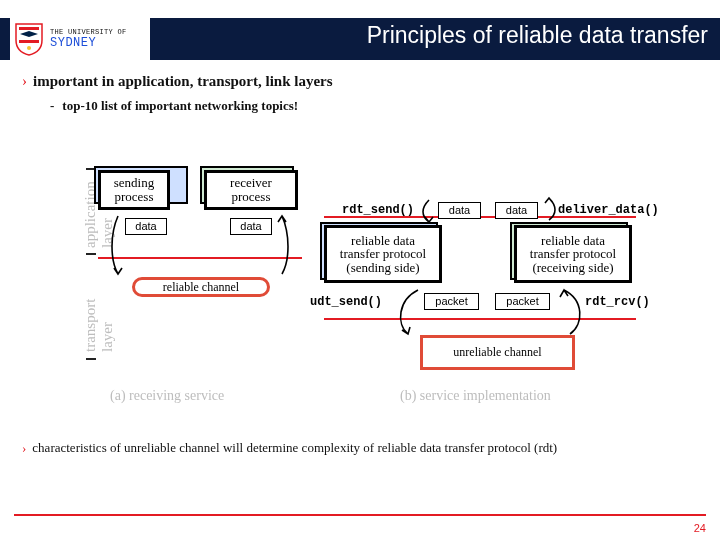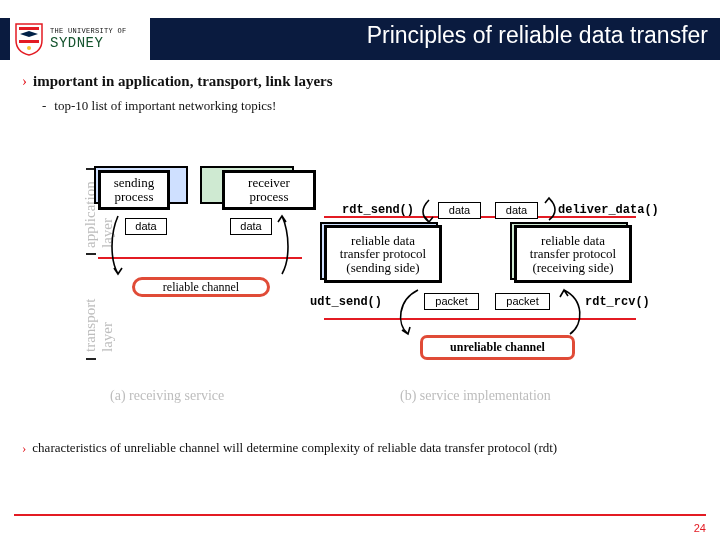--- a/index.html
+++ b/index.html
@@ -2,59 +2,59 @@
 <html><head>
 <meta charset="utf-8">
 <style>
   * { box-sizing: border-box; margin: 0; padding: 0; }
   body { width: 720px; height: 540px; font-family: Arial, Helvetica, sans-serif; background: #fff; position: relative; overflow: hidden; }
   .title-bar { position: absolute; top: 18px; left: 0; right: 0; height: 42px; background: #0a1b3f; z-index: 1; }
   .logo-block { position: absolute; top: 10px; left: 10px; width: 140px; height: 58px; background: #fff; z-index: 5; display: flex; align-items: center; gap: 6px; padding: 4px; }
   .crest { width: 30px; height: 34px; }
   .logo-text { display: flex; flex-direction: column; font-family: Liberation Mono, monospace; }
   .logo-small { font-size: 7px; color: #111; letter-spacing: 0.3px; }
-  .logo-big { font-size: 14px; color: #14532d; letter-spacing: 0.5px; }
+  .logo-big { font-size: 12px; color: #1d4ed8; letter-spacing: 0.5px; }
   .slide-title { position: absolute; top: 22px; right: 12px; color: #fff; font-size: 23px; z-index: 3; font-weight: 400; margin-left: 44px; }
   .bullets { position: absolute; top: 72px; left: 22px; right: 22px; }
   .b1 { font-size: 15px; color: #111; margin-bottom: 8px; }
   .b1 .mk { color: #E31B23; margin-right: 6px; font-family: Georgia, serif; }
   .b1 .txt { font-weight: 700; font-family: Georgia, serif; }
-  .b2 { font-size: 13px; color: #111; margin-left: 20px; font-family: Georgia, serif; }
+  .b2 { font-size: 13px; color: #111; margin-left: 28px; font-family: Georgia, serif; font-weight: bold; }
   .b2 .mk { margin-right: 8px; }
   .diagram { position: absolute; top: 138px; left: 30px; width: 660px; height: 280px; }
   .vlabel { position: absolute; transform: rotate(-90deg); transform-origin: left top; font-size: 15px; color: #bdbdbd; font-family: Georgia, serif; white-space: nowrap; }
   .vlabel.app { left: 52px; top: 110px; }
   .vlabel.trn { left: 52px; top: 214px; }
   .tick { position: absolute; width: 10px; height: 2px; background: #222; }
   .tick.t1 { left: 56px; top: 30px; }
   .tick.t2 { left: 56px; top: 115px; }
   .tick.t3 { left: 56px; top: 220px; }
   .box { position: absolute; background: #fff; border: 3px solid #000; font-family: Georgia, serif; font-size: 13px; text-align: center; display: flex; flex-direction: column; justify-content: center; line-height: 1.05; }
   .red { border-color: #e04b37 !important; }
   .blueback { background: #cfe0ff !important; position: absolute; border: 2px solid #000; }
   .greenback { background: #cfead2 !important; position: absolute; border: 2px solid #000; }
   
   .bbA1 { left: 64px; top: 28px; width: 94px; height: 38px; }
   .gbA1 { left: 170px; top: 28px; width: 94px; height: 38px; }
   .boxA1 { left: 68px; top: 32px; width: 72px; height: 40px; }
-  .boxA2 { left: 174px; top: 32px; width: 94px; height: 40px; margin-left: 18px; }
+  .boxA2 { left: 174px; top: 32px; width: 94px; height: 40px; }
   .dataA1 { left: 95px; top: 80px; width: 42px; height: 17px; font-size: 11px; font-family: Arial, sans-serif; border-width: 1px; }
   .dataA2 { left: 200px; top: 80px; width: 42px; height: 17px; font-size: 11px; font-family: Arial, sans-serif; border-width: 1px; }
   .chan { left: 102px; top: 139px; width: 138px; height: 20px; border-radius: 10px; font-size: 12px; }
   .redA { position: absolute; left: 68px; top: 119px; width: 204px; height: 2px; background: #e31b23; }
   
   .bbB1 { left: 290px; top: 84px; width: 118px; height: 58px; }
   .gbB2 { left: 480px; top: 84px; width: 118px; height: 58px; }
   .boxB1 { left: 294px; top: 87px; width: 118px; height: 58px; }
   .boxB2 { left: 484px; top: 87px; width: 118px; height: 58px; }
   .dataB1 { left: 408px; top: 64px; width: 43px; height: 17px; font-size: 11px; font-family: Arial, sans-serif; border-width: 1px; }
   .dataB2 { left: 465px; top: 64px; width: 43px; height: 17px; font-size: 11px; font-family: Arial, sans-serif; border-width: 1px; }
   .pktB1 { left: 394px; top: 155px; width: 55px; height: 17px; font-size: 11px; font-family: Arial, sans-serif; border-width: 1px; }
   .pktB2 { left: 465px; top: 155px; width: 55px; height: 17px; font-size: 11px; font-family: Arial, sans-serif; border-width: 1px; }
-  .uchan { left: 390px; top: 197px; width: 155px; height: 25px; border-radius: 7px; font-size: 12px; font-weight: bold; }
+  .uchan { left: 390px; top: 197px; width: 155px; height: 35px; border-radius: 0; font-size: 12px; }
   .redB { position: absolute; left: 294px; top: 78px; width: 312px; height: 2px; background: #e31b23; }
   .redB2 { position: absolute; left: 294px; top: 180px; width: 312px; height: 2px; background: #e31b23; }
   .flabel { position: absolute; font-weight: 700; font-size: 12px; font-family: "Courier New", monospace; }
   .capA { position: absolute; left: 80px; top: 250px; font-size: 14px; color: #bdbdbd; font-family: Georgia, serif; }
   .capB { position: absolute; left: 370px; top: 250px; font-size: 14px; color: #bdbdbd; font-family: Georgia, serif; }
   .note { position: absolute; left: 22px; right: 22px; top: 440px; font-size: 13px; font-family: Georgia, serif; color: #111; }
   .note .mk { color: #E31B23; margin-right: 6px; }
   .footer-line { position: absolute; left: 14px; right: 14px; bottom: 24px; height: 2px; background: #E31B23; }
   .pagenum { position: absolute; right: 14px; bottom: 6px; font-size: 11px; color: #E31B23; font-family: Arial, sans-serif; }
   svg.arrow { position: absolute; overflow: visible; }

